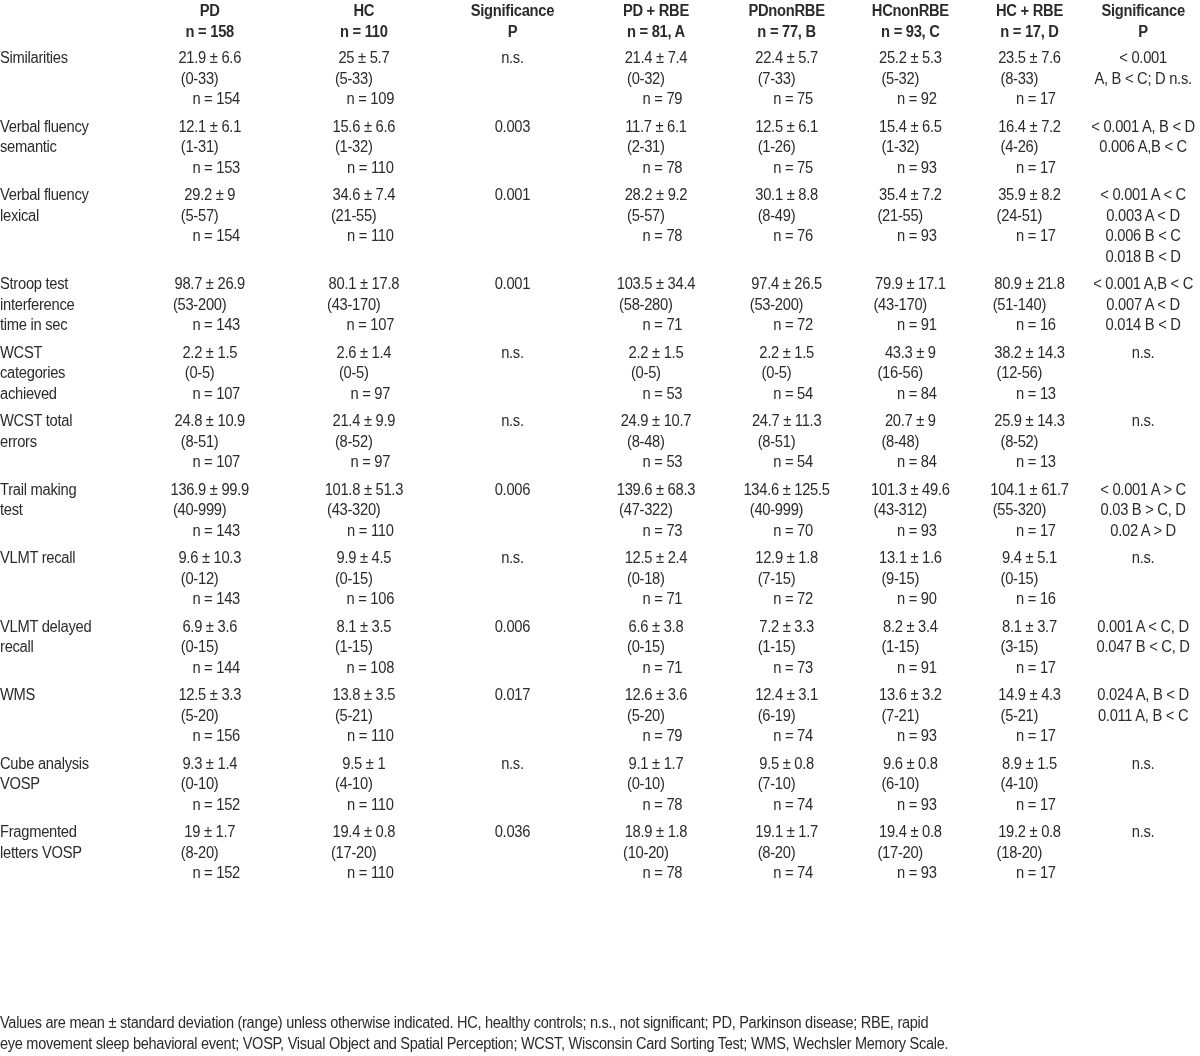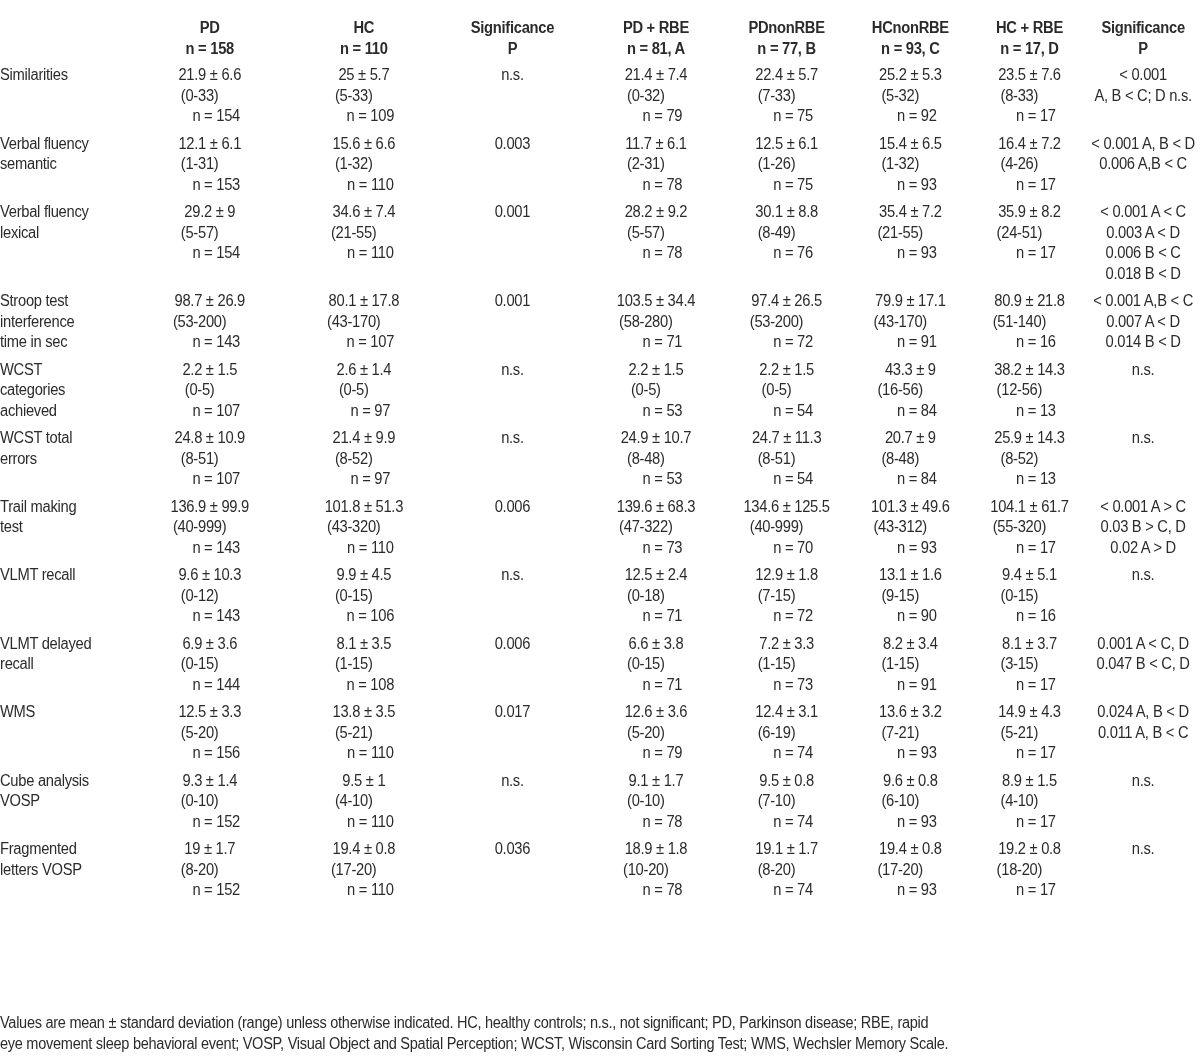--- a/index.html
+++ b/index.html
@@ -11,21 +11,21 @@
       width: 1200px;
       height: 1056px;
       overflow: hidden;
       font-family: "Liberation Sans", "DejaVu Sans", sans-serif;
       color: #2b2b2b;
       position: relative;
     }
     .wrap {
       position: absolute;
       left: 0;
-      top: 17px;
+      top: 0;
       width: 1024px;
     }
     table.data {
       border-collapse: collapse;
       table-layout: fixed;
       width: 1200px;
       font-size: 16px;
       letter-spacing: -0.3px;
       line-height: 20.5px;
       transform: scaleX(0.92);

